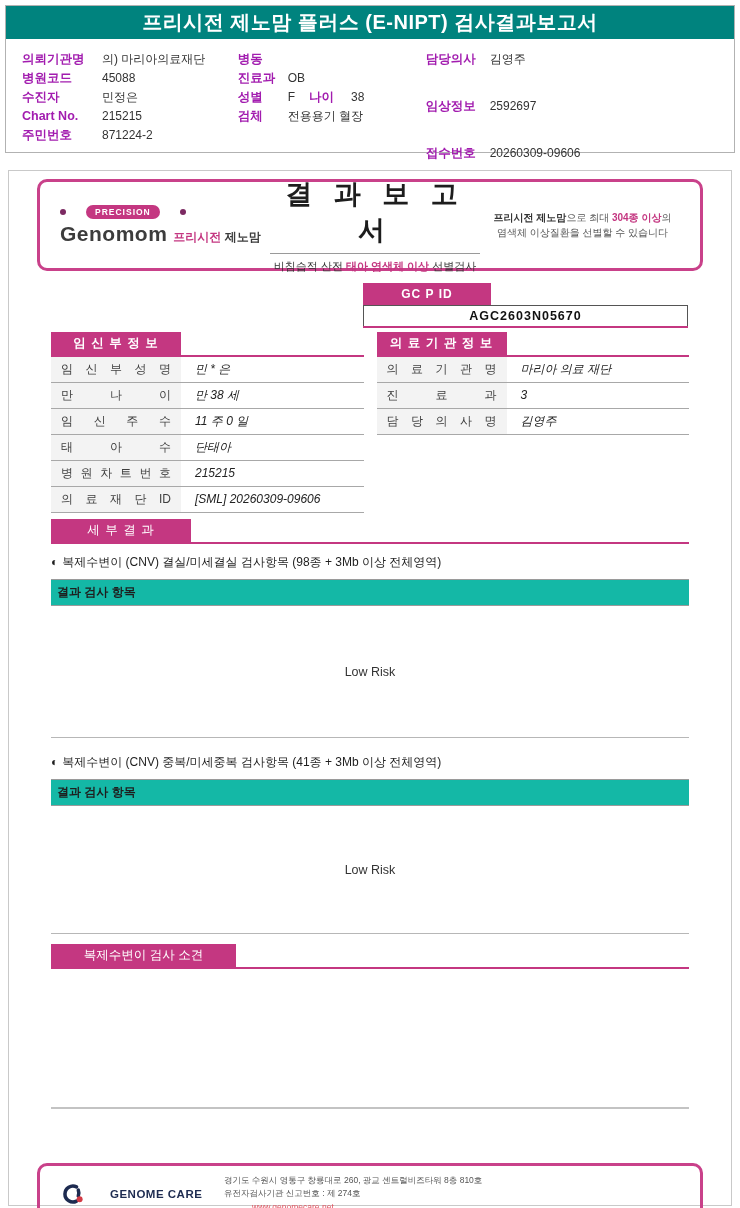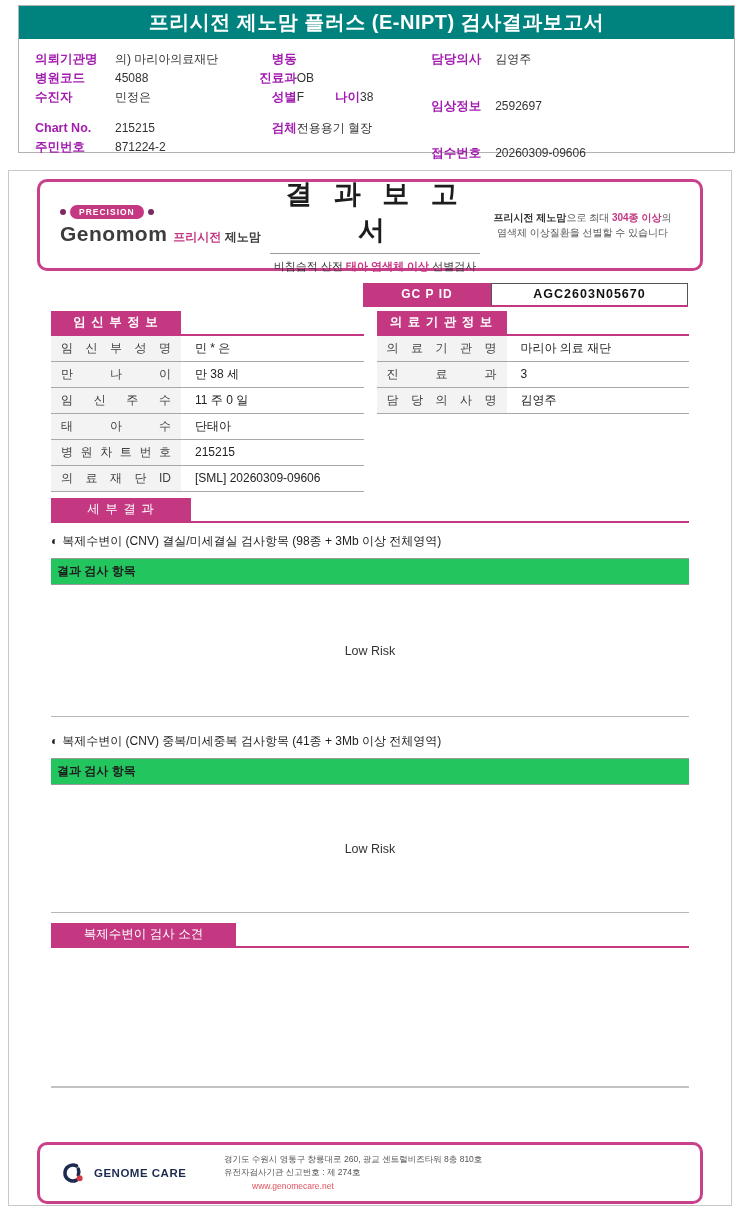--- a/index.html
+++ b/index.html
@@ -6,56 +6,56 @@
   html,body { background:#fff; }
   body {
     width:740px; height:1208px; position:relative;
     font-family:"Liberation Sans","DejaVu Sans",sans-serif;
     font-size:12px; color:#222;
     --teal:#00837e; --magenta:#c43781; --magenta-border:#c9418a; --page-pink:#cf7ba8;
   }
 
   
   .top-block{
-    position:absolute; top:5px; left:18px; right:5px; height:148px;
+    position:absolute; top:5px; left:5px; right:5px; height:148px;
     border:1px solid #b2b2b2; background:#fff;
   }
   .teal-bar{
     height:33px; background:var(--teal); color:#fff;
     font-size:20px; font-weight:bold; text-align:center; line-height:33px;
     letter-spacing:0.5px;
   }
   .info-grid{ display:flex; padding:11px 16px 0 16px; }
   .info-col{ display:flex; flex-direction:column; }
   .info-col.c1{ flex:0 0 31%; }
-  .info-col.c2{ flex:0 0 27%;text-align:right; }
+  .info-col.c2{ flex:0 0 27%; }
   .info-col.c3{ flex:0 0 42%;gap:28px; }
   .f-row{ display:flex; line-height:19px; }
-  .f-row.gap-above{ margin-top:12px; }
+  .f-row.gap-above{ margin-top:0; }
   .f-label{ font-weight:bold; color:#a21caf; font-size:12.5px; }
   .c1 .f-label{ width:80px; }
   .c2 .f-label{ width:50px; }
   .c3 .f-label{ width:64px; }
   .f-value{ color:#333; font-size:12px; }
   .f-label.inline2{ width:42px; margin-left:14px; }
 
   
   .page{
     position:absolute; top:170px; left:8px; right:8px; bottom:2px;
     border:1px solid #c9c9c9; background:#fff;
   }
 
   
   .brand-box{
     margin:8px 28px 0 28px; height:92px;
     border:3px solid var(--magenta-border); border-radius:10px;
     display:flex; align-items:center; padding:0 20px;
   }
   .logo-area{ width:205px; }
-  .precision-row{ display:flex; align-items:center; gap:4px; margin-bottom:3px; }
+  .precision-row{ display:flex; align-items:center; gap:20px; margin-bottom:3px; }
   .p-dot{ width:6px; height:6px; border-radius:50%; background:#7c2a62; }
   .p-pill{
     background:var(--magenta); color:#fff; font-size:8.5px; font-weight:bold;
     letter-spacing:1px; padding:2px 9px; border-radius:9px;
   }
   .logo-word{ font-size:21px; font-weight:bold; color:#3c3c3c; letter-spacing:0.5px; }
   .logo-kr{ font-size:12px; font-weight:bold; margin-left:6px; }
   .logo-kr .hl{ color:var(--magenta); }
   .logo-kr .rest{ color:#3c3c3c; }
 
@@ -66,20 +66,21 @@
   .report-subtitle .hl{ color:var(--magenta); font-weight:bold; }
 
   .tagline-area{ width:195px; text-align:center; font-size:10px; color:#555; line-height:1.55; }
   .tagline-area .b{ font-weight:bold; color:#333; }
   .tagline-area .hl{ color:var(--magenta); font-weight:bold; }
 
   
   .gcpid-row{
     margin:12px 43px 0 auto; width:325px; display:flex;
     border-bottom:2px solid var(--magenta);
+    flex-direction:column;
   }
   .gcpid-label{
     width:128px; background:var(--magenta); color:#fff; font-weight:bold;
     text-align:center; font-size:12px; height:22px; line-height:22px; letter-spacing:1px;
   }
   .gcpid-value{
     flex:1; border:1px solid #555; border-bottom:none; text-align:center;
     font-weight:bold; color:#111; height:22px; line-height:20px; letter-spacing:1px; font-size:12.5px;
   }
 
@@ -87,53 +88,53 @@
   .tables-row{ display:flex; gap:13px; margin:4px 42px 0 42px; }
   .itable{ flex:1; }
   .itable-head{ border-bottom:2px solid var(--magenta); }
   .itable-tab{
     width:130px; background:var(--magenta); color:#fff; font-weight:bold;
     font-size:12.5px; text-align:center; padding:3px 6px; letter-spacing:1px;
   }
   .t-row{ display:flex; border-bottom:1px solid #a8a8a8; min-height:22px; align-items:stretch; }
   .t-label{ width:130px; background:#f3f3f3; padding:4px 10px; color:#3f3f3f; display:flex; align-items:center; }
   .t-label > span{ display:block; width:100%; text-align:justify; text-align-last:justify; font-size:12px; }
-  .t-value{ flex:1; padding:4px 4px 4px 14px; display:flex; align-items:center; font-size:12px; color:#222; line-height:1.35; }
+  .t-value{ flex:1; padding:4px 4px 4px 14px; display:flex; align-items:center; font-size:12px; color:#222; line-height:1.35;font-style:italic; }
   .preg .t-row:first-child .t-value{ font-weight:bold; }
 
   
   .section{ margin:6px 42px 0 42px; }
   .section-head{ border-bottom:2px solid var(--magenta); margin-top:6px; }
   .section-tab{
     width:140px; background:var(--magenta); color:#fff; font-weight:normal;
     font-size:12.5px; text-align:center; padding:3px 6px; letter-spacing:1px;
   }
   .section-tab.wide{ width:185px; letter-spacing:0; }
   .block-heading{ margin-top:10px; font-size:12px; color:#1e1e1e; }
   .block-heading .bullet{ font-size:12px; margin-right:4px; color:#1e1e1e; }
   .result-bar{
-    margin-top:8px; background:#22c55e; border-top:1px solid #9a9a9a; border-bottom:1px solid #9a9a9a;
+    margin-top:8px; background:#14b8a6; border-top:1px solid #9a9a9a; border-bottom:1px solid #9a9a9a;
     font-weight:bold; font-size:12px; color:#1e1e1e; padding:4px 6px;
   }
   .result-zone{
     display:flex; align-items:center; justify-content:center;
     font-size:12.5px; color:#333; border-bottom:1px solid #b7b7b7;
   }
   .zone-1{ height:132px; }
   .zone-2{ height:128px; }
 
   .opinion-space{ height:140px; border-bottom:2px solid #c3c3c3; margin:0 42px; }
 
   
   .footer-box{
     margin:54px 28px 0 28px; height:62px;
     border:3px solid var(--magenta-border); border-radius:10px;
     display:flex; align-items:center; padding:0 18px;
   }
-  .gc-logo{ display:flex; align-items:center; gap:6px; width:150px; }
+  .gc-logo{ display:flex; align-items:center; gap:22px; width:150px; }
   .gc-company{ font-size:11.5px; font-weight:bold; color:#1d2b50; letter-spacing:0.5px; }
   .addr-block{ margin-left:16px; font-size:8.5px; color:#555; line-height:1.55; }
   .addr-site{ color:#e05360;margin-left:28px; }
   .contacts{ margin-left:auto; display:flex; gap:16px; font-size:9.5px; align-items:center; }
   .contact-item .cl{ color:#9a9a9a; margin-right:3px; }
   .contact-item .cv{ font-weight:bold; color:#222; }
 </style>
 </head>
 <body style="--teal: #00837e; --magenta: #c43781; --magenta-border: #c9418a; --page-pink: #cf7ba8;">
 

